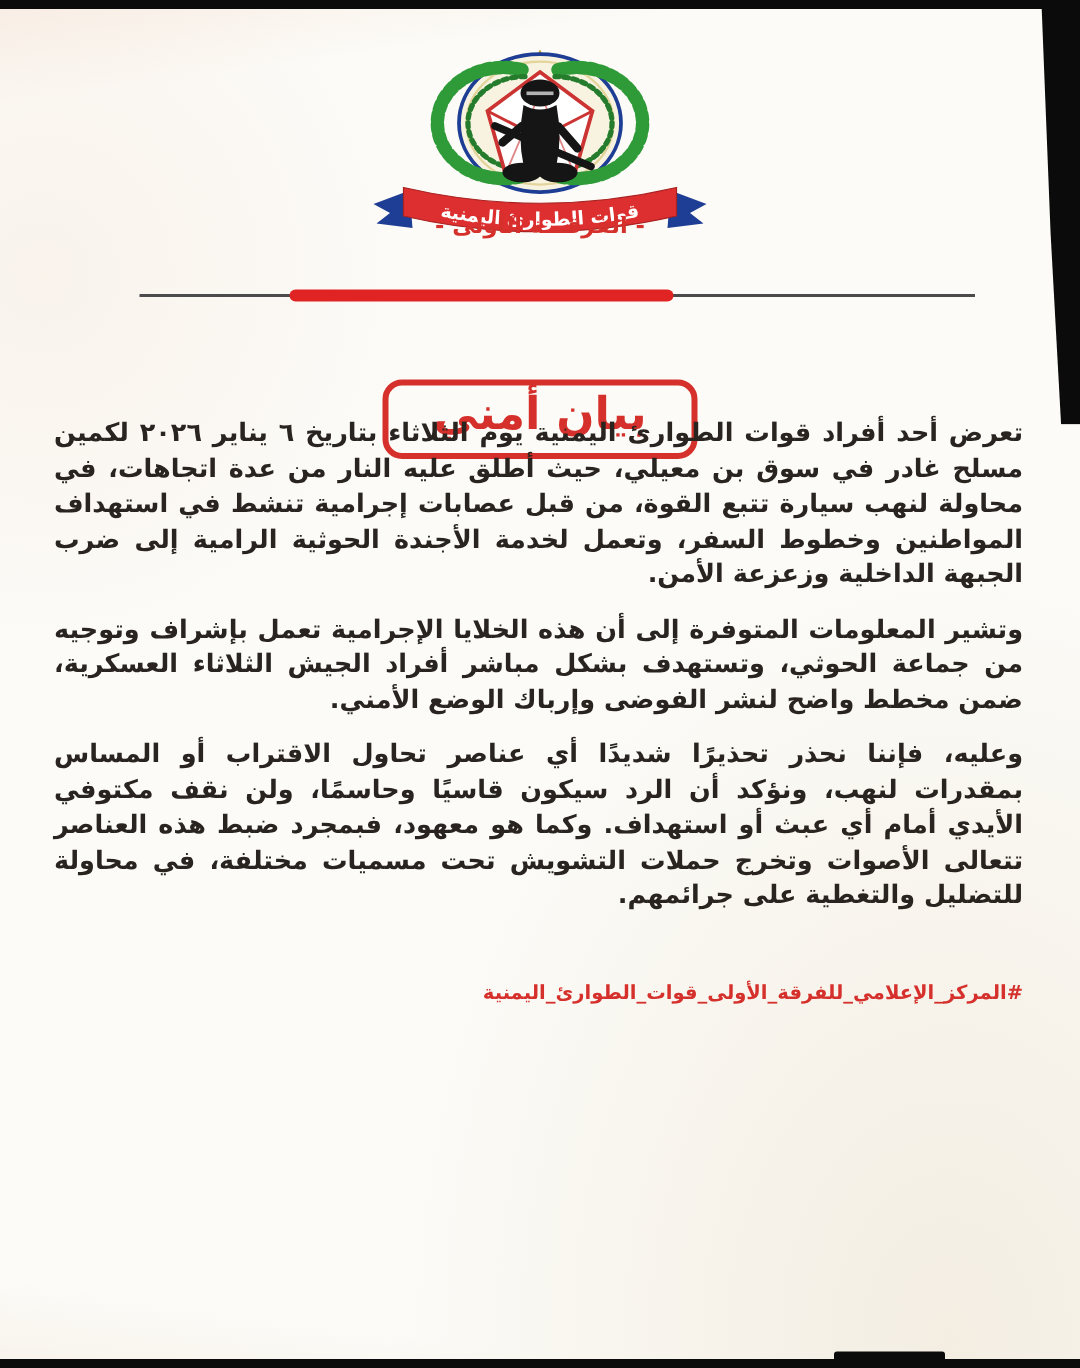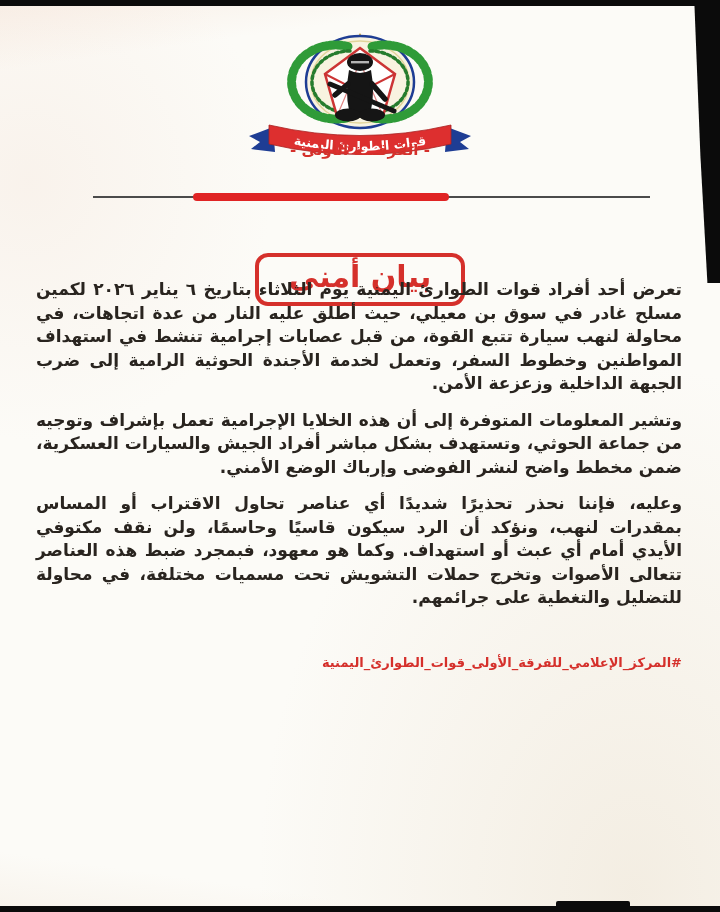--- a/index.html
+++ b/index.html
@@ -123,21 +123,21 @@
 
   <div class="sep-line"></div>
   <div class="sep-red"></div>
 
   <div class="title-wrap">
     <div class="title-box">بيان أمني</div>
   </div>
 
   <div class="content">
     <p>تعرض أحد أفراد قوات الطوارئ اليمنية يوم الثلاثاء بتاريخ ٦ يناير ٢٠٢٦ لكمين مسلح غادر في سوق بن معيلي، حيث أطلق عليه النار من عدة اتجاهات، في محاولة لنهب سيارة تتبع القوة، من قبل عصابات إجرامية تنشط في استهداف المواطنين وخطوط السفر، وتعمل لخدمة الأجندة الحوثية الرامية إلى ضرب الجبهة الداخلية وزعزعة الأمن.</p>
-    <p>وتشير المعلومات المتوفرة إلى أن هذه الخلايا الإجرامية تعمل بإشراف وتوجيه من جماعة الحوثي، وتستهدف بشكل مباشر أفراد الجيش والسيارات العسكرية، ضمن مخطط واضح لنشر الفوضى وإرباك الوضع الأمني.</p>
+    <p>وتشير المعلومات المتوفرة إلى أن هذه الخلايا الإجرامية تعمل بإشراف وتوجيه من جماعة الحوثي، وتستهدف بشكل مباشر أفراد الجيش الثلاثاء العسكرية، ضمن مخطط واضح لنشر الفوضى وإرباك الوضع الأمني.</p>
     <p>وعليه، فإننا نحذر تحذيرًا شديدًا أي عناصر تحاول الاقتراب أو المساس بمقدرات لنهب، ونؤكد أن الرد سيكون قاسيًا وحاسمًا، ولن نقف مكتوفي الأيدي أمام أي عبث أو استهداف. وكما هو معهود، فبمجرد ضبط هذه العناصر تتعالى الأصوات وتخرج حملات التشويش تحت مسميات مختلفة، في محاولة للتضليل والتغطية على جرائمهم.</p>
 
     <div class="hashtags">
       <div>#المركز_الإعلامي_للفرقة_الأولى_قوات_الطوارئ_اليمنية</div>
     </div>
   </div>
 
 </div>
 
 </body></html>

